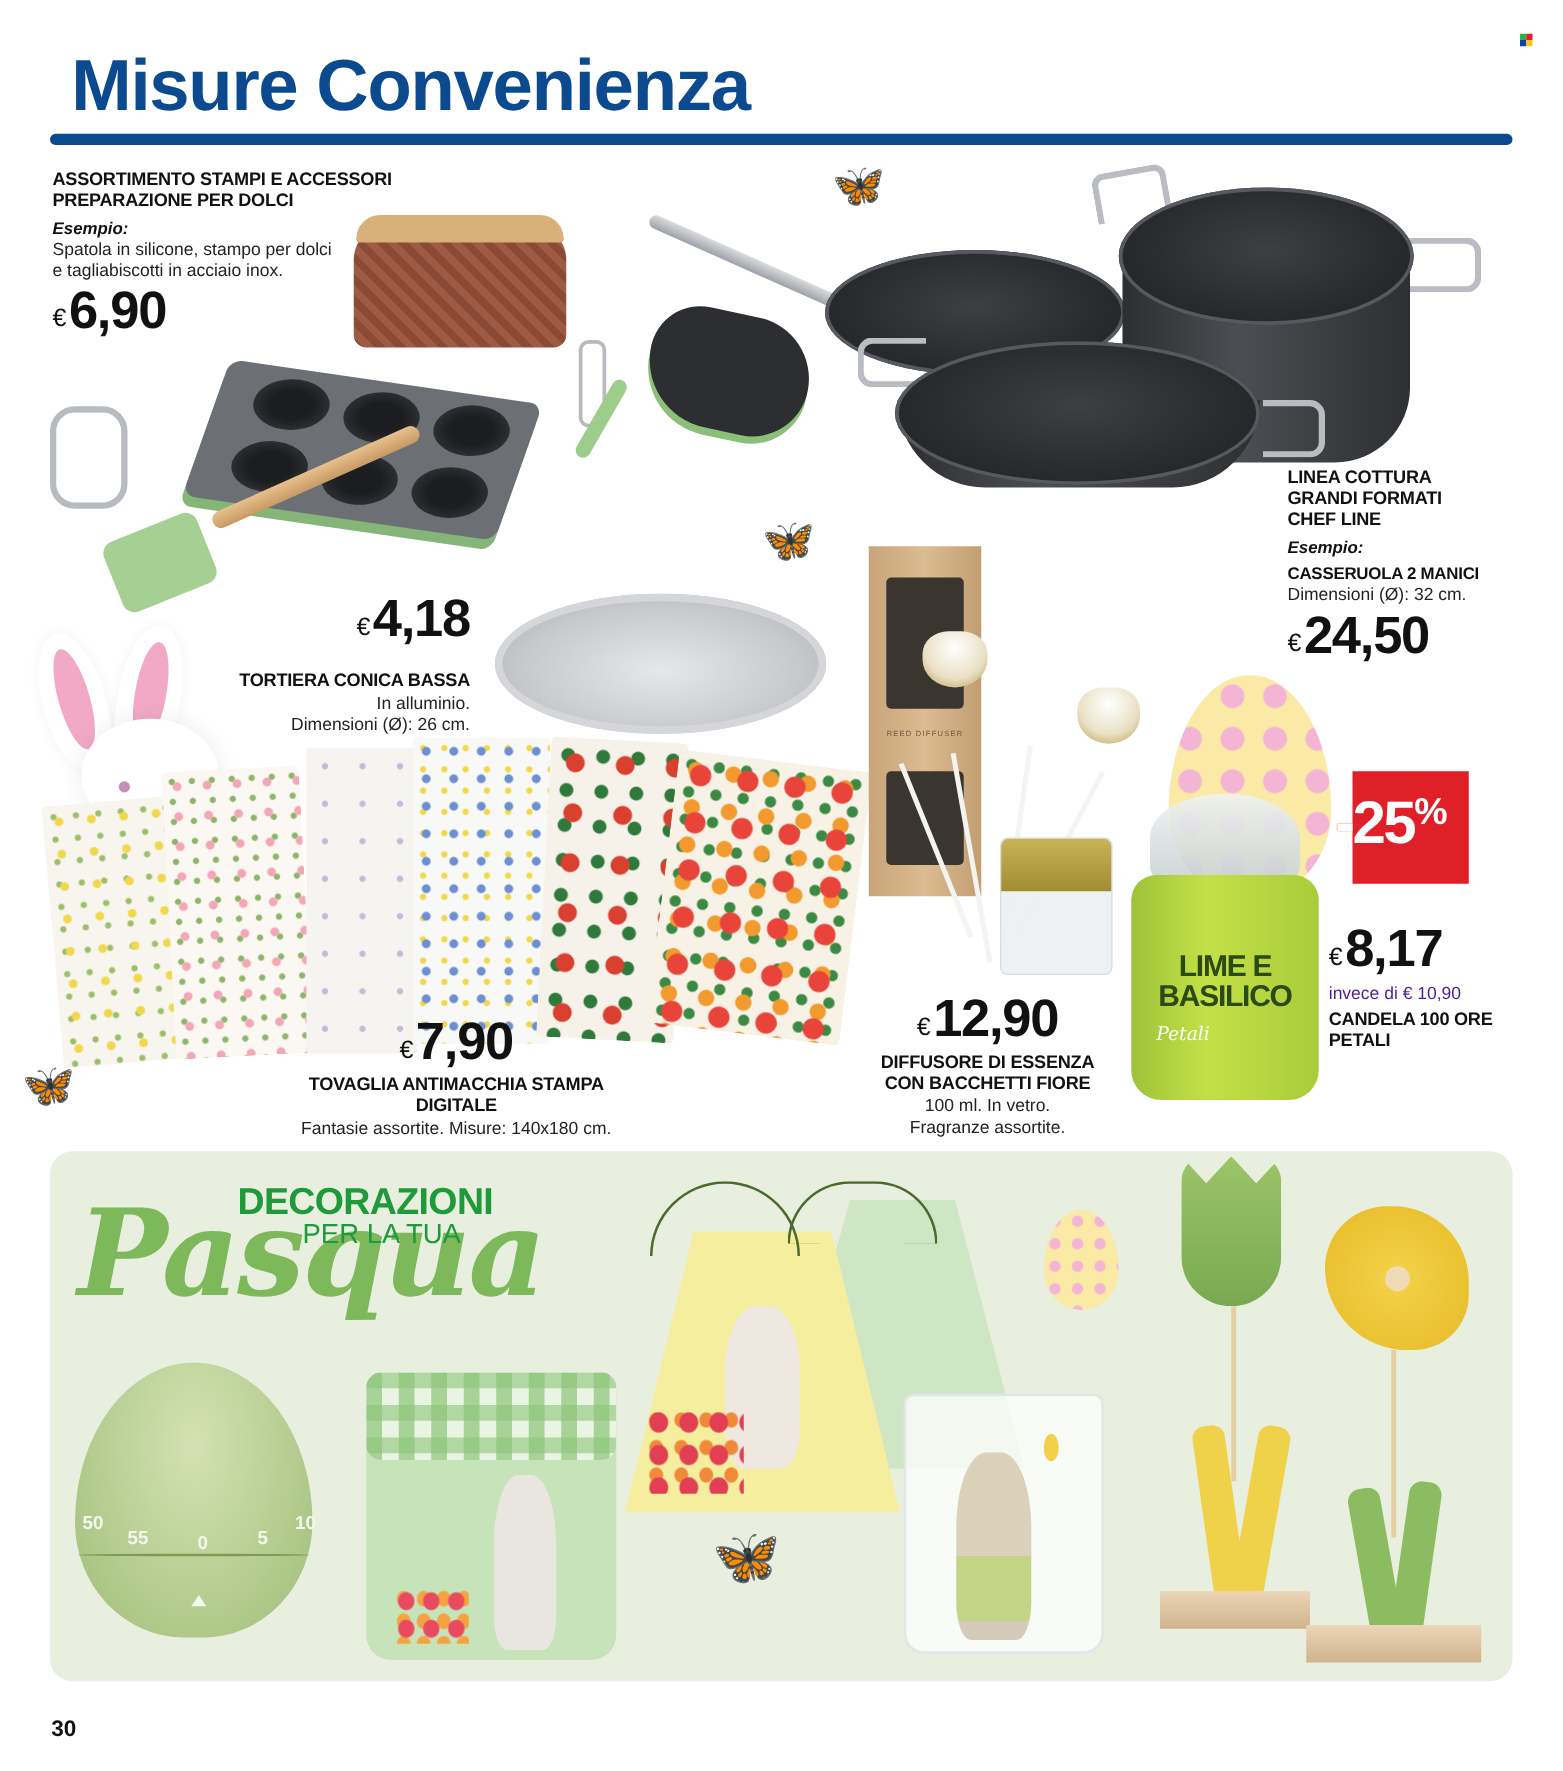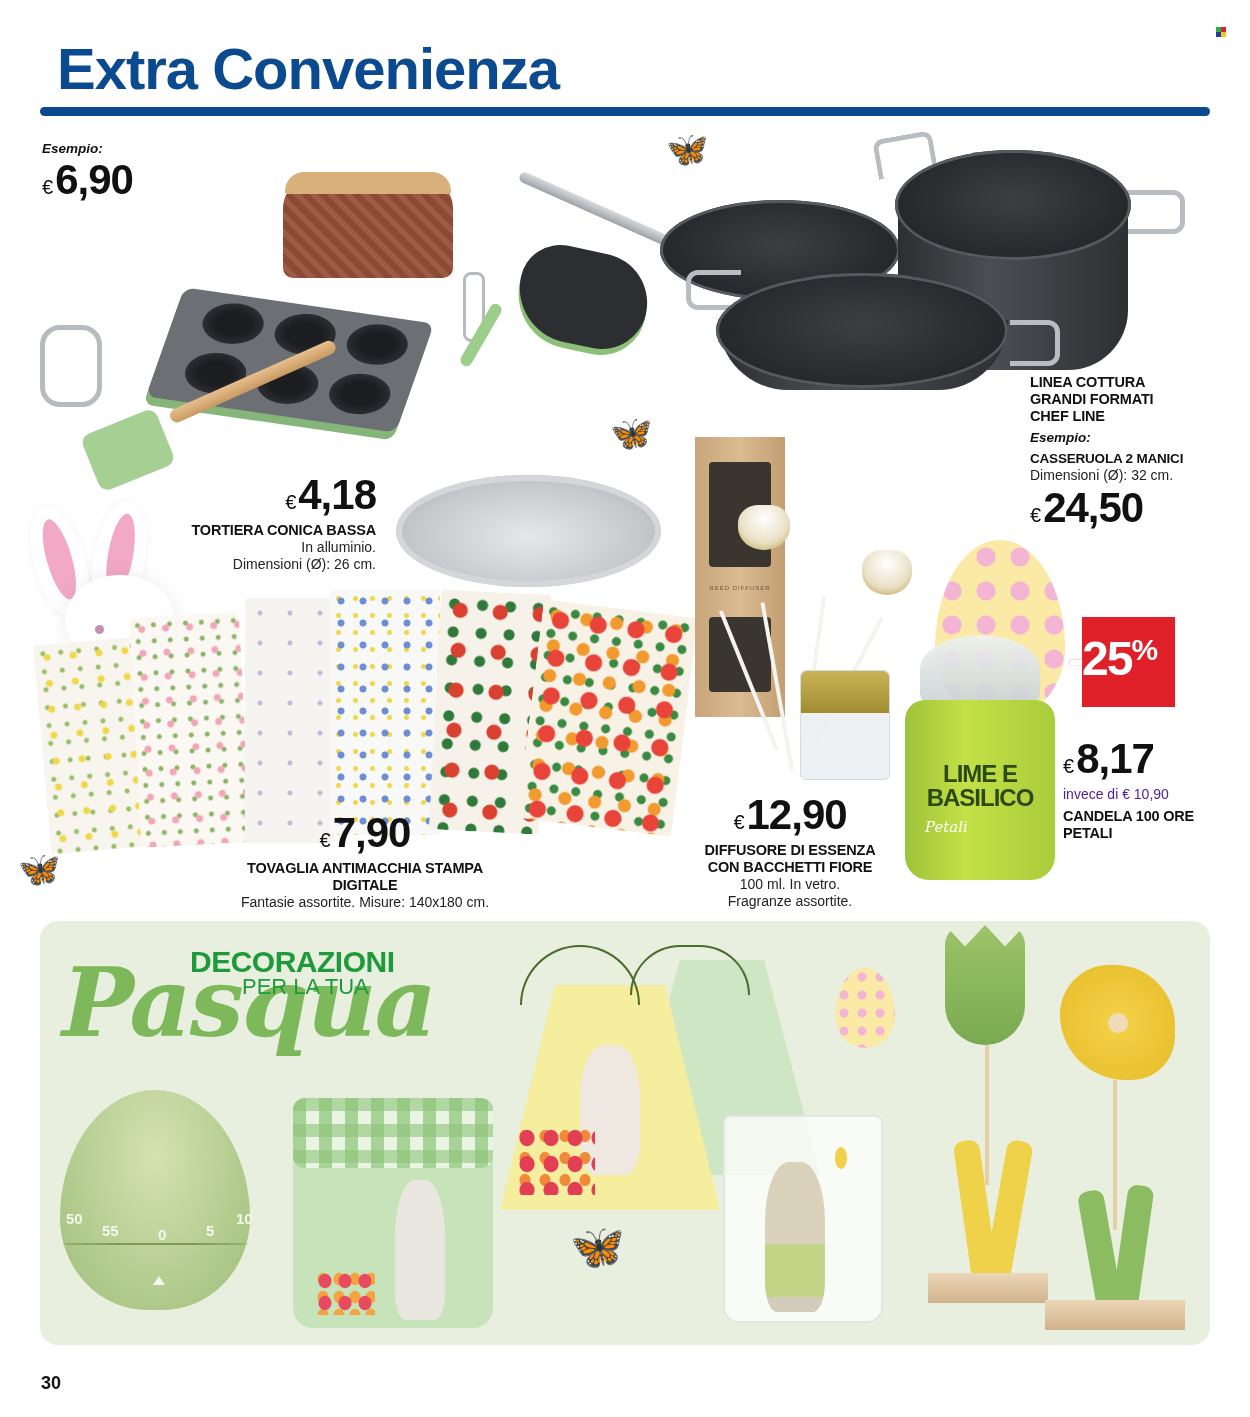--- a/index.html
+++ b/index.html
@@ -67,31 +67,39 @@
   .stem { width: 4px; background: #e5cfa5; }
   .leaf-y { background: #f0d24a; border-radius: 10px 10px 6px 6px; }
   .leaf-g { background: #8cbc61; border-radius: 10px 10px 6px 6px; }
   .base { background: linear-gradient(#ecd6b7, #cfb38c); }
 
   .page-num { left: 41px; top: 1373px; font-size: 18px; font-weight: bold; text-align: right; }
 </style>
 </head>
 <body>
 
-<div class="abs title">Extra Convenienza</div>
+<div class="abs title">Misure Convenienza</div>
 <div class="abs title-rule"></div>
 <div class="abs logo">
   <span style="left:0;top:0;background:#2bb24c"></span>
   <span style="left:5px;top:0;background:#e02029"></span>
   <span style="left:0;top:5px;background:#1b3fa0"></span>
   <span style="left:5px;top:5px;background:#f5c518"></span>
 </div>
 
 <div class="abs" style="left:42px;top:136px;width:300px;">
+  <div class="h-bold">
+    <div>ASSORTIMENTO STAMPI E ACCESSORI</div>
+    <div>PREPARAZIONE PER DOLCI</div>
+  </div>
   <div class="h-ital" style="margin-top:4px;">Esempio:</div>
+  <div class="desc">
+    <div>Spatola in silicone, stampo per dolci</div>
+    <div>e tagliabiscotti in acciaio inox.</div>
+  </div>
   <div class="price" style="margin-top:2px;">
     <span class="cur">€</span>
     <span class="val">6,90</span>
   </div>
 </div>
 
 <div class="abs panettone" style="left:283px;top:178px;width:170px;height:100px;"></div>
 <div class="abs" style="left:285px;top:172px;width:166px;height:22px;background:#d8b07a;border-radius:40px 40px 6px 6px;"></div>
 <div class="abs muffin" style="left:160px;top:305px;width:260px;height:110px;">
   <i style="left:30px;top:8px"></i>
@@ -143,21 +151,21 @@
 <div class="abs bunny-face" style="left:65px;top:575px;width:110px;height:90px;">
   <span style="position:absolute;left:30px;top:50px;width:9px;height:9px;background:#c58fb6;border-radius:50%;"></span>
   <span style="position:absolute;left:68px;top:50px;width:9px;height:9px;background:#c58fb6;border-radius:50%;"></span>
 </div>
 
 <div class="abs right" style="left:186px;top:474px;width:190px;">
   <div class="price" style="justify-content:flex-end;">
     <span class="cur">€</span>
     <span class="val">4,18</span>
   </div>
-  <div class="h-bold" style="margin-top:6px;">TORTIERA CONICA BASSA</div>
+  <div class="h-bold" style="margin-top:21px;">TORTIERA CONICA BASSA</div>
   <div class="desc">
     <div>In alluminio.</div>
     <div>Dimensioni (Ø): 26 cm.</div>
   </div>
 </div>
 <div class="abs tortiera" style="left:396px;top:475px;width:265px;height:112px;"></div>
 
 <div class="abs cloth" style="left:42px;top:640px;width:120px;height:210px;background-color:#f7f5ee;background-image:radial-gradient(circle,#f0d84a 3px,transparent 4px),radial-gradient(circle,#9bbe6b 2px,transparent 3px);background-size:26px 26px,18px 18px;transform:rotate(-5deg);"></div>
 <div class="abs cloth" style="left:135px;top:615px;width:110px;height:230px;background-color:#fbf7f2;background-image:radial-gradient(circle,#f2a6b6 3px,transparent 4px),radial-gradient(circle,#8cb56a 2px,transparent 3px);background-size:24px 24px,16px 16px;transform:rotate(-3deg);"></div>
 <div class="abs cloth" style="left:245px;top:598px;width:90px;height:245px;background-color:#f6f4f0;background-image:radial-gradient(circle,#c9b7d8 2px,transparent 3px);background-size:30px 30px;"></div>

